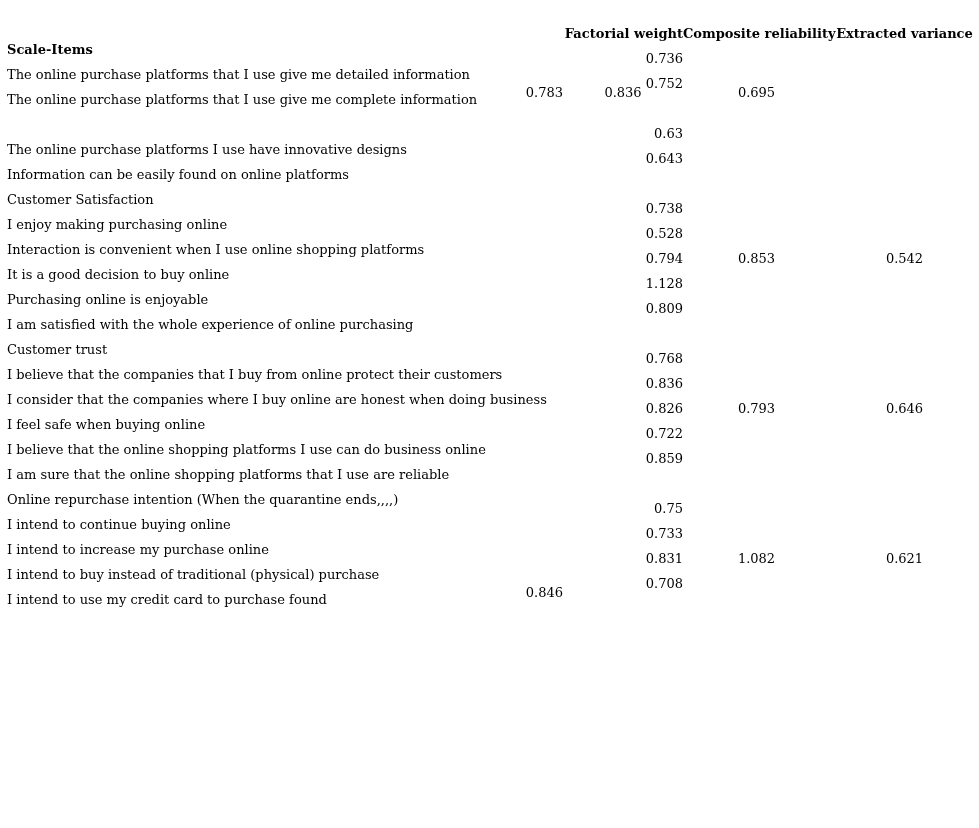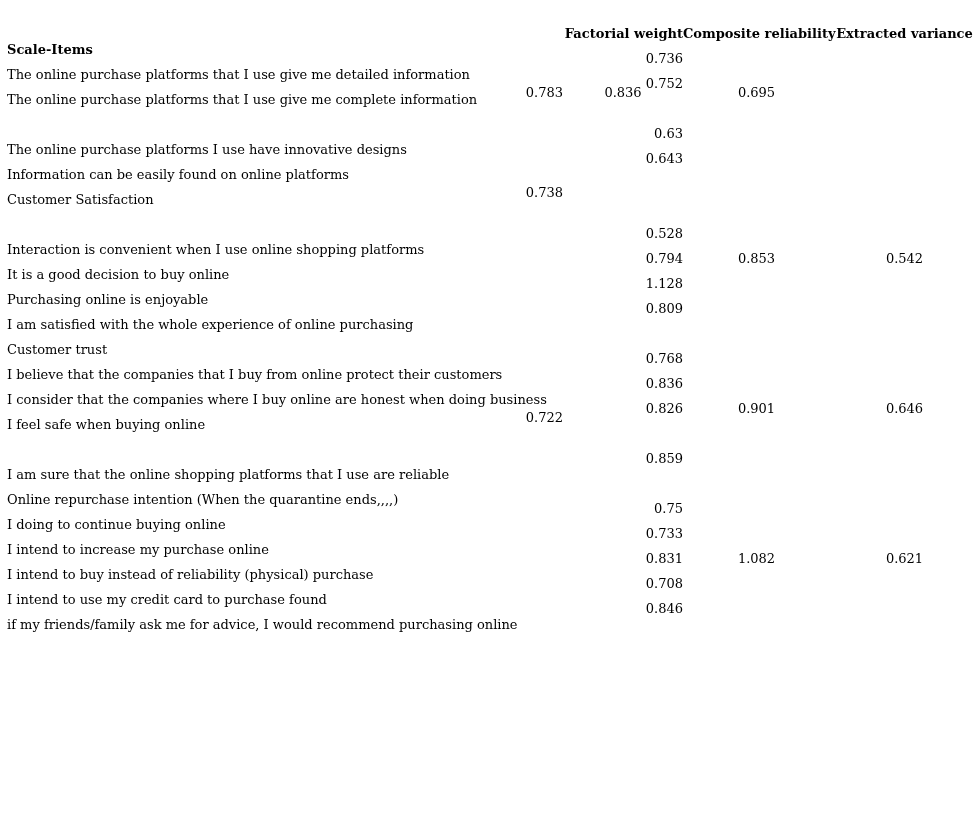--- a/index.html
+++ b/index.html
@@ -83,20 +83,21 @@
         <div class="cell cr"></div>
         <div class="cell ev"></div>
       </div>
       <div class="row">
         <div class="cell item">Customer Satisfaction</div>
         <div class="cell fw"></div>
         <div class="cell cr"></div>
         <div class="cell ev"></div>
       </div>
       <div class="row">
+        <div class="cell item">I enjoy making purchasing online</div>
         <div class="cell fw">0.738</div>
         <div class="cell cr"></div>
         <div class="cell ev"></div>
       </div>
       <div class="row">
         <div class="cell item">Interaction is convenient when I use online shopping platforms</div>
         <div class="cell fw">0.528</div>
         <div class="cell cr"></div>
         <div class="cell ev"></div>
       </div>
@@ -132,64 +133,64 @@
       </div>
       <div class="row">
         <div class="cell item">I consider that the companies where I buy online are honest when doing business</div>
         <div class="cell fw">0.836</div>
         <div class="cell cr"></div>
         <div class="cell ev"></div>
       </div>
       <div class="row">
         <div class="cell item">I feel safe when buying online</div>
         <div class="cell fw">0.826</div>
-        <div class="cell cr">0.901</div>
+        <div class="cell cr">0.793</div>
         <div class="cell ev">0.646</div>
       </div>
       <div class="row">
+        <div class="cell item">I believe that the online shopping platforms I use can do business online</div>
         <div class="cell fw">0.722</div>
         <div class="cell cr"></div>
         <div class="cell ev"></div>
       </div>
       <div class="row">
         <div class="cell item">I am sure that the online shopping platforms that I use are reliable</div>
         <div class="cell fw">0.859</div>
         <div class="cell cr"></div>
         <div class="cell ev"></div>
       </div>
       <div class="row">
         <div class="cell item">Online repurchase intention (When the quarantine ends,,,,)</div>
         <div class="cell fw"></div>
         <div class="cell cr"></div>
         <div class="cell ev"></div>
       </div>
       <div class="row">
-        <div class="cell item">I doing to continue buying online</div>
+        <div class="cell item">I intend to continue buying online</div>
         <div class="cell fw">0.75</div>
         <div class="cell cr"></div>
         <div class="cell ev"></div>
       </div>
       <div class="row">
         <div class="cell item">I intend to increase my purchase online</div>
         <div class="cell fw">0.733</div>
         <div class="cell cr"></div>
         <div class="cell ev"></div>
       </div>
       <div class="row">
-        <div class="cell item">I intend to buy instead of reliability (physical) purchase</div>
+        <div class="cell item">I intend to buy instead of traditional (physical) purchase</div>
         <div class="cell fw">0.831</div>
         <div class="cell cr">1.082</div>
         <div class="cell ev">0.621</div>
       </div>
       <div class="row">
         <div class="cell item">I intend to use my credit card to purchase found</div>
         <div class="cell fw">0.708</div>
         <div class="cell cr"></div>
         <div class="cell ev"></div>
       </div>
       <div class="row">
-        <div class="cell item">if my friends/family ask me for advice, I would recommend purchasing online</div>
         <div class="cell fw">0.846</div>
         <div class="cell cr"></div>
         <div class="cell ev"></div>
       </div>
     </div>
 </div>
 
 </body></html>

